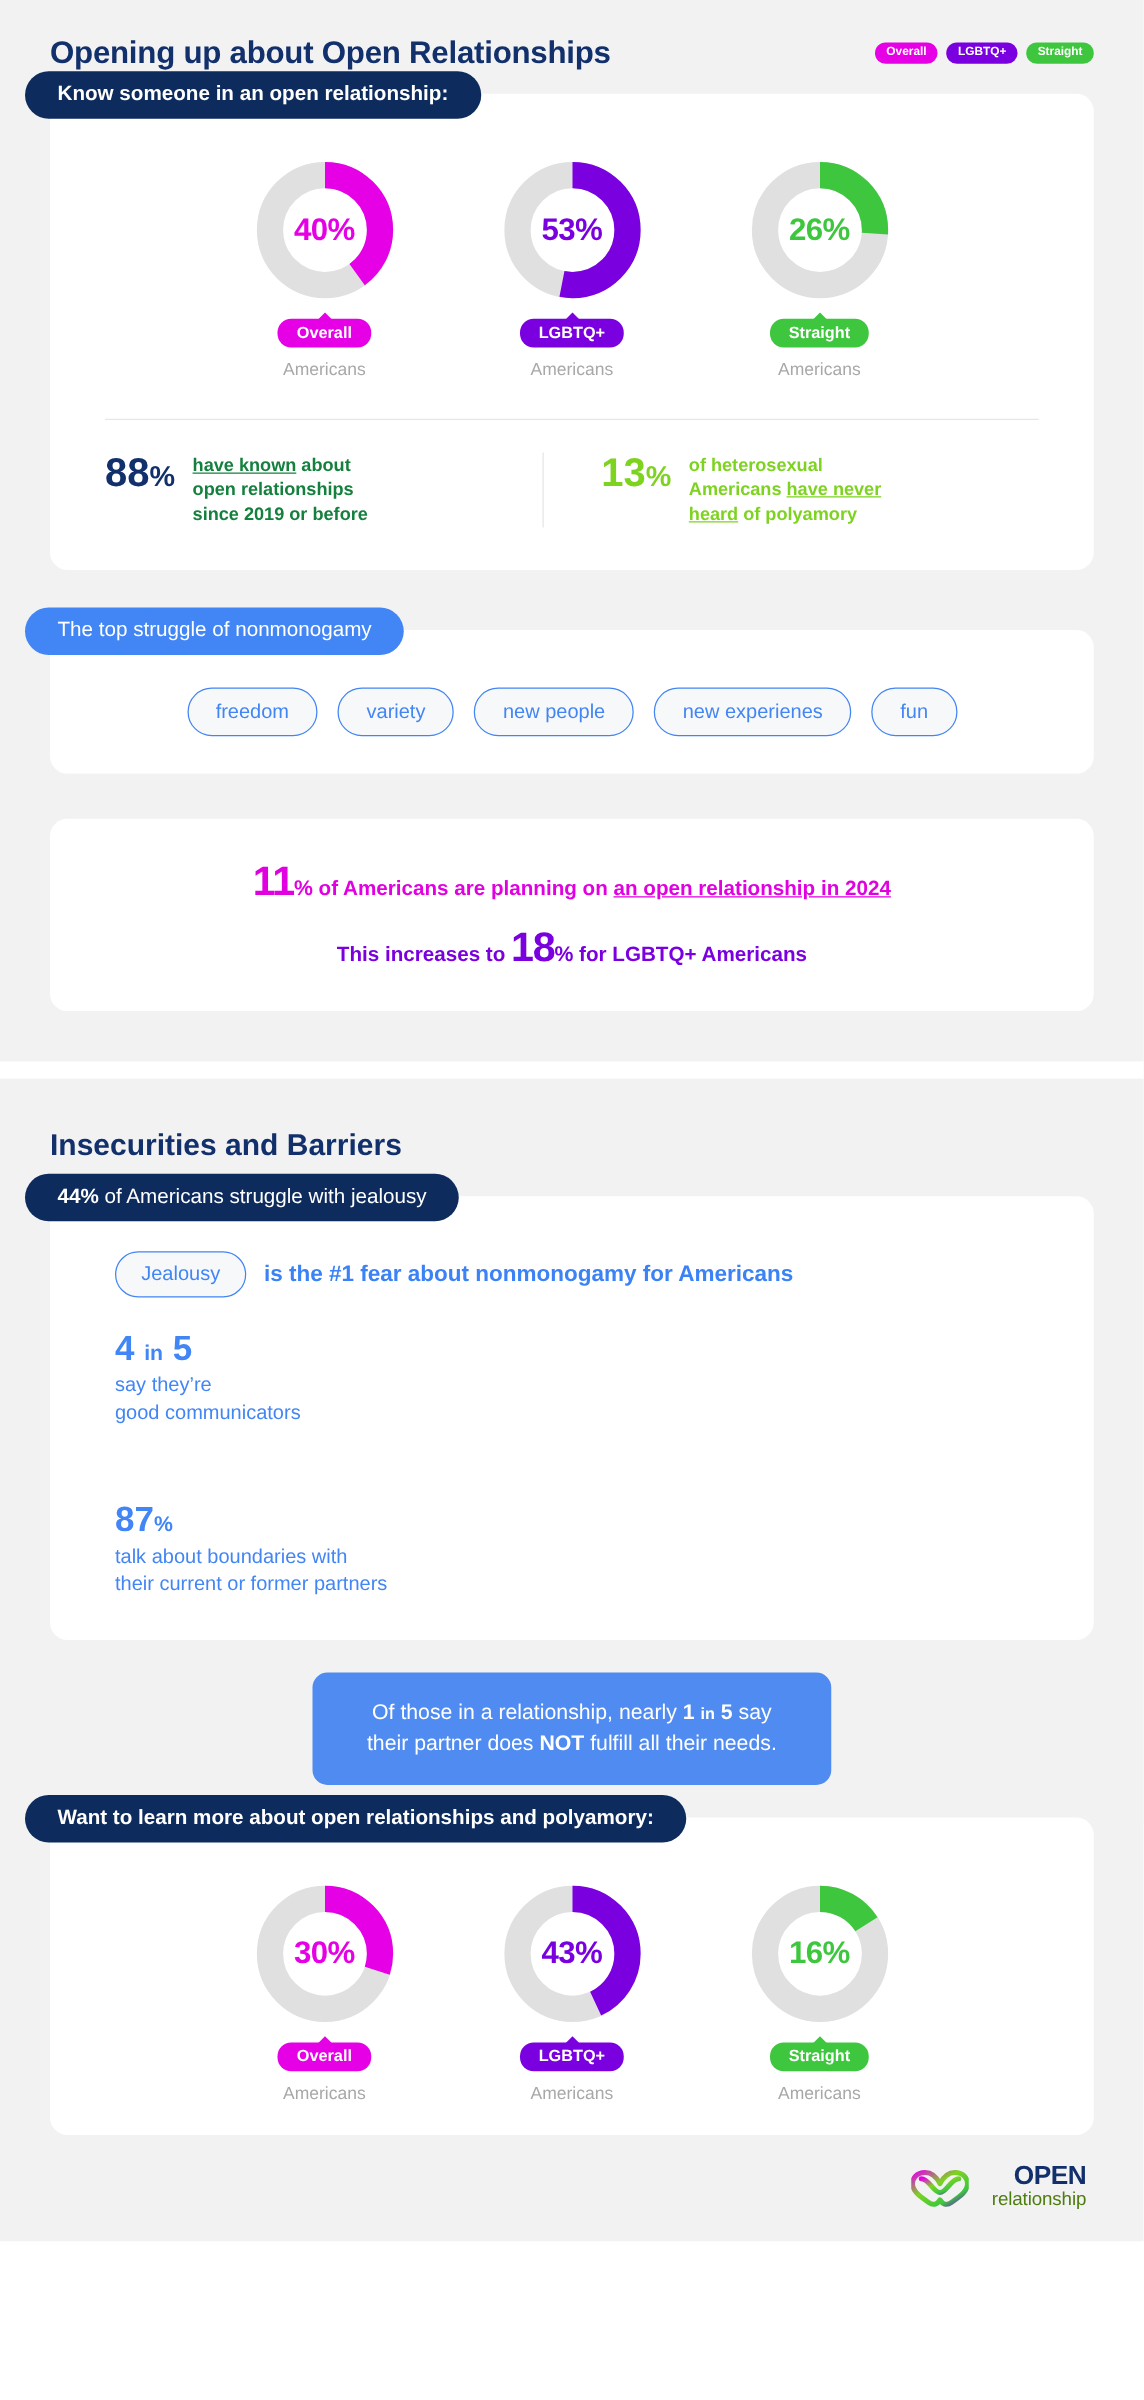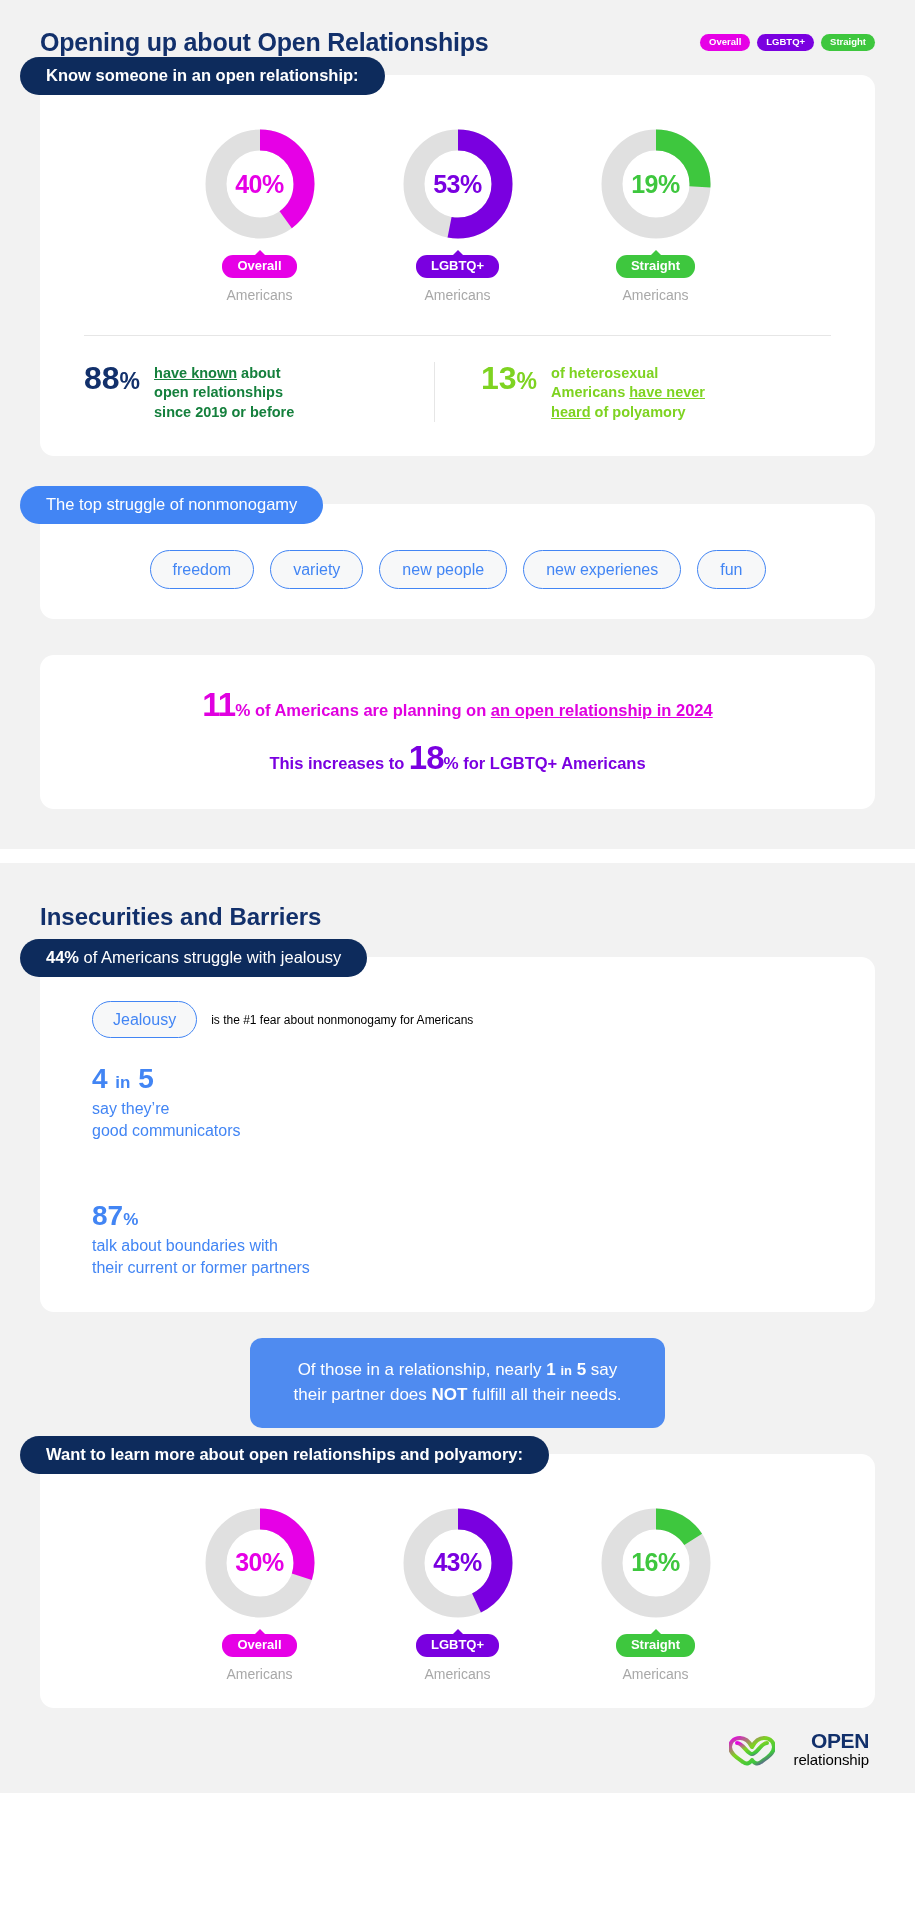--- a/index.html
+++ b/index.html
@@ -110,21 +110,21 @@
     font-size: 24px; font-weight: bold; color: #12306b;
     padding: 40px 40px 26px 40px;
   }
 
   
   .jeal-row { display: flex; align-items: center; gap: 14px; padding: 44px 0 0 52px; }
   .jeal-chip {
     border: 1.6px solid #4285f4; color: #4285f4; background: #f7f8f9;
     border-radius: 22px; padding: 9px 20px; font-size: 16px; line-height: 1.1;
   }
-  .jeal-txt { font-size: 12px; font-weight: normal; color: #000000; }
+  .jeal-txt { font-size: 18px; font-weight: bold; color: #3b82f6; }
   .blue-stats { display: flex; padding: 26px 0 34px 52px; gap: 60px; flex-direction: column; }
   .bstat { width: 290px; color: #4285f4; }
   .bstat-num { font-size: 28px; font-weight: bold; line-height: 1.1; }
   .bstat-num .sm { font-size: 17px; }
   .bstat-txt { font-size: 16px; line-height: 1.35; margin-top: 3px; }
 
   
   .callout-wrap { display: flex; justify-content: center; padding: 26px 0 26px 0; }
   .callout {
     background: #4f8bf0; color: #ffffff; border-radius: 12px;
@@ -132,21 +132,21 @@
     max-width: 580px;
   }
   .callout b { font-weight: bold; }
   .callout .sm { font-size: 13px; font-weight: bold; }
 
   
   .footer { display: flex; justify-content: flex-end; padding: 22px 46px 26px 0; align-items: center; }
   .logo { display: flex; align-items: center; gap: 6px; text-align: right; }
   .logo-text { line-height: 1; }
   .logo-top { font-size: 21px; font-weight: bold; color: #12306b; letter-spacing: -0.4px; }
-  .logo-bot { font-size: 15px; color: #000000; letter-spacing: -0.1px; margin-top: 1px; margin-left: 12px; }
+  .logo-bot { font-size: 15px; color: #4d7c0f; letter-spacing: -0.1px; margin-top: 1px; margin-left: 12px; }
 </style>
 </head>
 <body>
 
 <div class="page">
 
   <div class="band">
     <div class="header">
       <div class="header-title">Opening up about Open Relationships</div>
       <div class="legend">
@@ -190,21 +190,21 @@
           </div>
           <div class="tag-sub">Americans</div>
         </div>
 
         <div class="donut-cell">
           <div class="donut-wrap">
             <svg width="114" height="114" viewBox="0 0 114 114">
               <circle cx="57" cy="57" r="44" fill="none" stroke="#e0e0e0" stroke-width="21"></circle>
               <circle cx="57" cy="57" r="44" fill="none" stroke="#3ec73e" stroke-width="21" stroke-dasharray="71.9 204.6"></circle>
             </svg>
-            <div class="donut-label" style="color:#3ec73e">19%</div>
+            <div class="donut-label" style="color:#3ec73e">26%</div>
           </div>
           <div class="tag" style="background:#3ec73e; color:#3ec73e;">
             <span style="color:#fff">Straight</span>
           </div>
           <div class="tag-sub">Americans</div>
         </div>
 
       </div>
 
       <div class="hr"></div>

